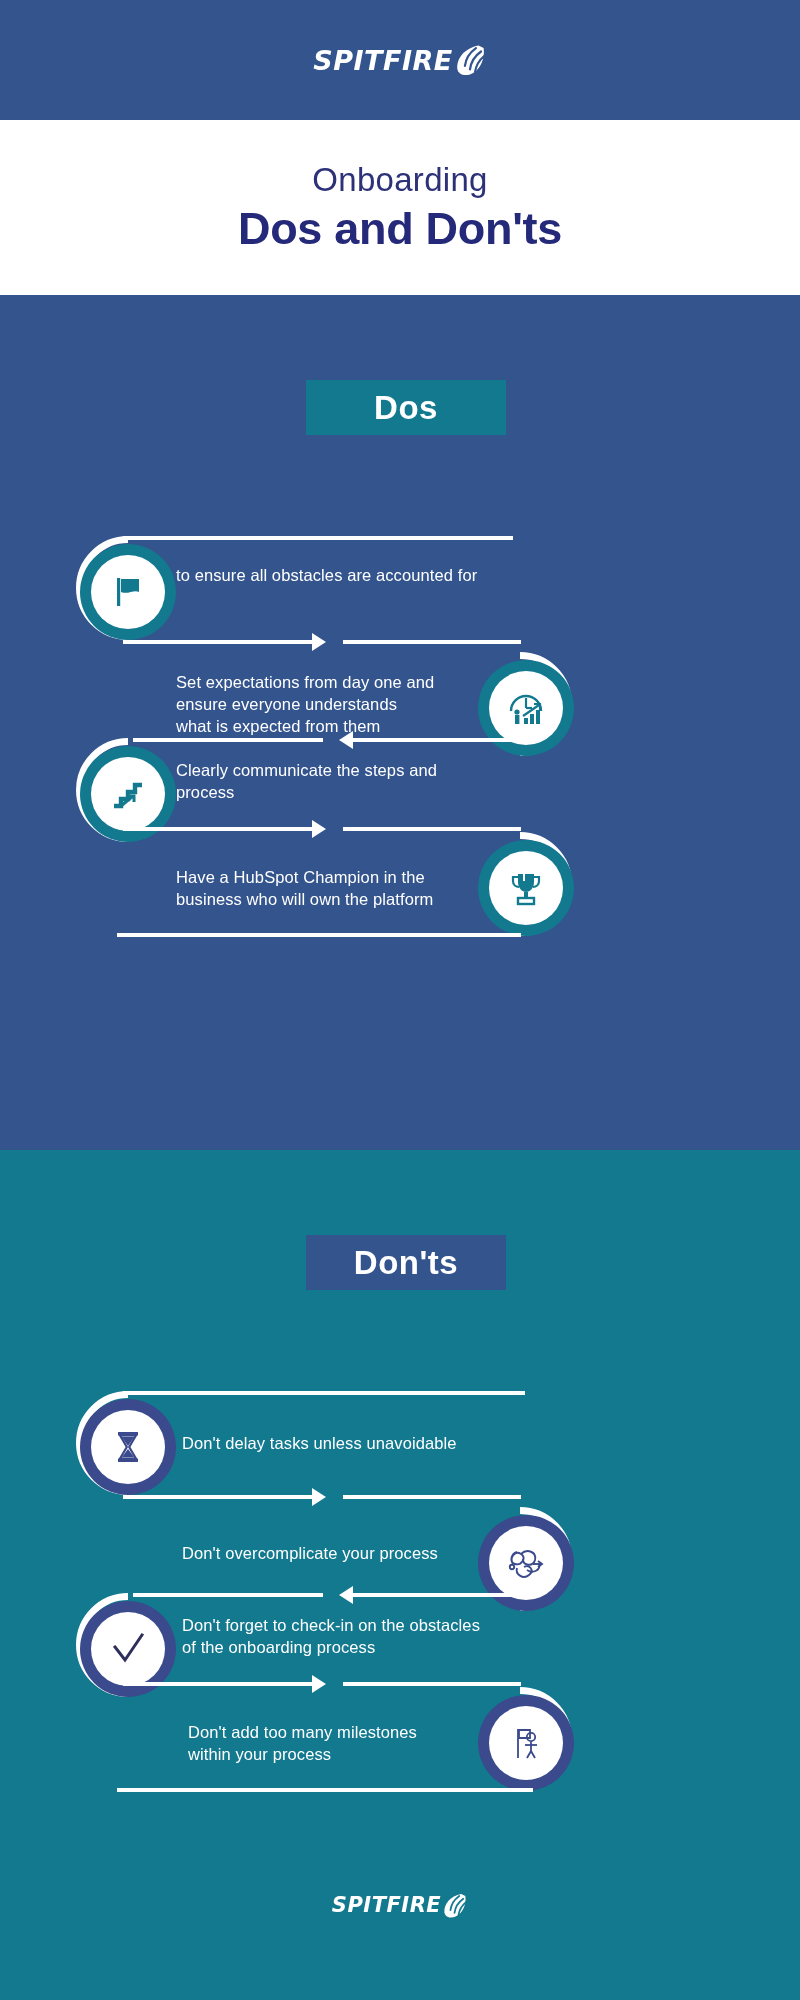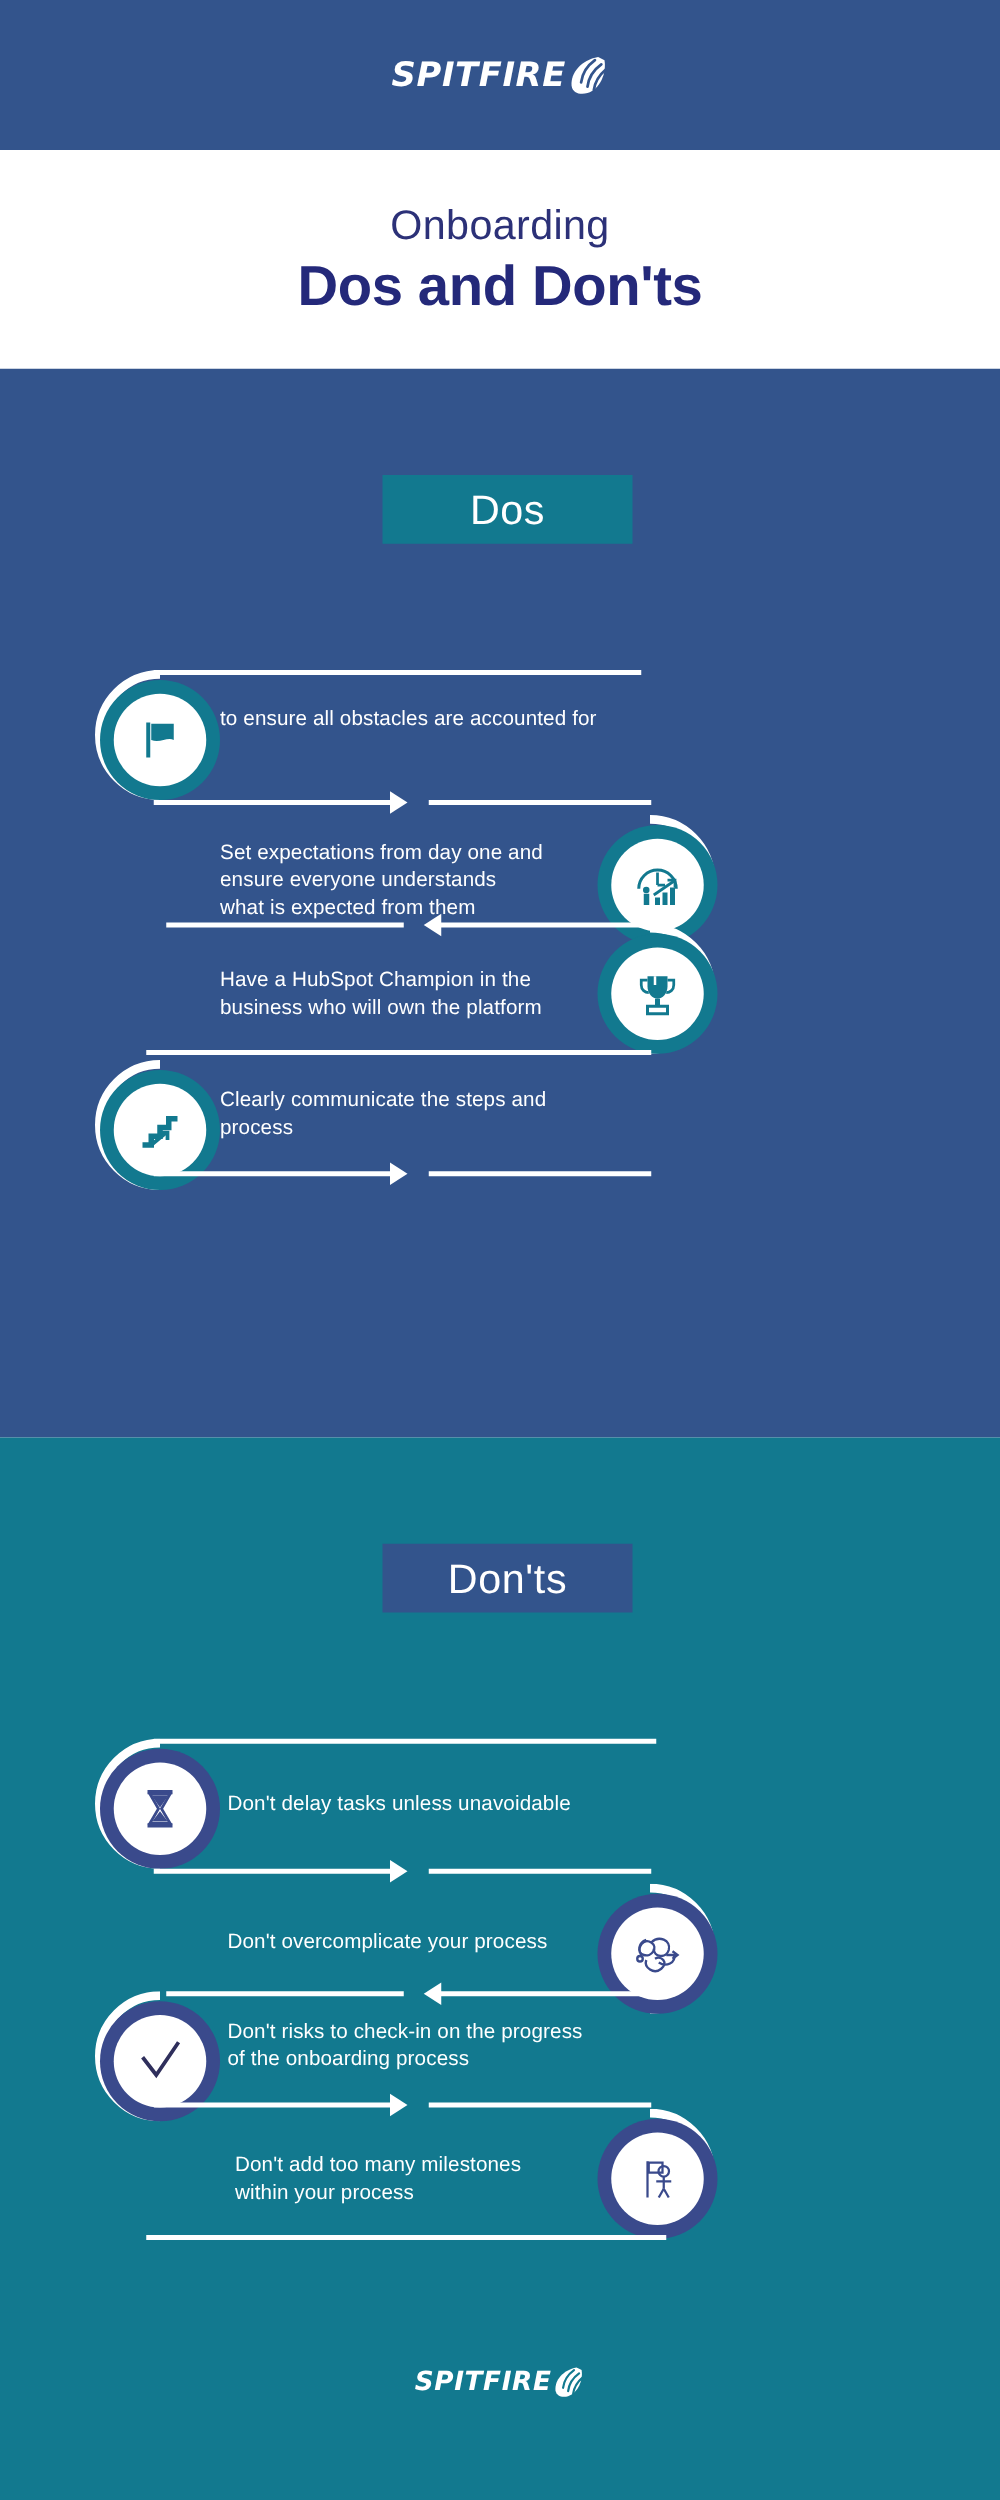--- a/index.html
+++ b/index.html
@@ -55,21 +55,21 @@
     background:#33548c;
   }
   .sec-donts{
     position:absolute;top:1150px;left:0;width:800px;height:850px;
     background:#12798f;
   }
 
   .badge{
     position:absolute;left:306px;width:200px;height:55px;
     display:flex;align-items:center;justify-content:center;
-    font-size:33px;color:#ffffff;font-weight:400;letter-spacing:0.5px;
+    font-size:33px;color:#ffffff;font-weight:700;letter-spacing:0.5px;
   }
   .badge-dos{top:85px;background:#12798f;}
   .badge-donts{top:85px;background:#33548c;}
 
   
   .flow{position:absolute;left:0;width:800px;}
   .flow-dos{top:245px;}
   .flow-donts{top:245px;}
 
   .row{position:relative;width:800px;height:115px;}
@@ -186,58 +186,58 @@
         </div>
         <div class="txt" style="left:176px;top:12px;width:330px;">
           <div>Set expectations from day one and</div>
           <div>ensure everyone understands</div>
           <div>what is expected from them</div>
         </div>
         <div class="line" style="left:133px;top:78px;width:190px;"></div>
         <div class="arrow arrow-l" style="left:352px;top:78px;width:168px;"></div>
       </div>
 
+      <div class="row" style="height:93px;">
+        <div class="cap cap-l" style="left:76px;top:-14px;"></div>
+        <div class="disc disc-dos" style="left:80px;top:-6px;">
+          <div class="disc-inner">
+            <svg width="44" height="44" viewBox="0 0 44 44">
+              <path d="M8 34 H15 V27 H22 V20 H29 V13 H36" stroke="#12798f" stroke-width="4.4" fill="none" stroke-linejoin="miter"></path>
+              <path d="M15 34 L27 24" stroke="#12798f" stroke-width="3" fill="none"></path>
+              <path d="M22 24 L28 24 L28 30" stroke="#12798f" stroke-width="3" fill="none"></path>
+            </svg>
+          </div>
+        </div>
+        <div class="txt" style="left:176px;top:8px;width:330px;">
+          <div>Clearly communicate the steps and</div>
+          <div>process</div>
+        </div>
+        <div class="arrow arrow-r" style="left:123px;top:75px;width:190px;"></div>
+        <div class="line" style="left:343px;top:75px;width:178px;"></div>
+      </div>
+
       <div class="row" style="height:110px;">
         <div class="cap cap-r" style="left:468px;top:-13px;"></div>
         <div class="disc disc-dos" style="left:478px;top:-5px;">
           <div class="disc-inner">
             <svg width="44" height="44" viewBox="0 0 44 44">
               <path d="M14 8 H30 V16 C30 22 26 26 22 26 C18 26 14 22 14 16 Z" fill="#12798f"></path>
               <path d="M14 11 H9 V15 C9 19 12 21 15 21" stroke="#12798f" stroke-width="2.2" fill="none"></path>
               <path d="M30 11 H35 V15 C35 19 32 21 29 21" stroke="#12798f" stroke-width="2.2" fill="none"></path>
               <rect x="20" y="26" width="4" height="6" fill="#12798f"></rect>
               <rect x="14" y="32" width="16" height="6" fill="none" stroke="#12798f" stroke-width="2.4"></rect>
               <rect x="19" y="8" width="2" height="7" fill="#ffffff"></rect>
             </svg>
           </div>
         </div>
         <div class="txt" style="left:176px;top:22px;width:330px;">
           <div>Have a HubSpot Champion in the</div>
           <div>business who will own the platform</div>
         </div>
         <div class="line" style="left:117px;top:88px;width:404px;"></div>
-      </div>
-
-      <div class="row" style="height:93px;">
-        <div class="cap cap-l" style="left:76px;top:-14px;"></div>
-        <div class="disc disc-dos" style="left:80px;top:-6px;">
-          <div class="disc-inner">
-            <svg width="44" height="44" viewBox="0 0 44 44">
-              <path d="M8 34 H15 V27 H22 V20 H29 V13 H36" stroke="#12798f" stroke-width="4.4" fill="none" stroke-linejoin="miter"></path>
-              <path d="M15 34 L27 24" stroke="#12798f" stroke-width="3" fill="none"></path>
-              <path d="M22 24 L28 24 L28 30" stroke="#12798f" stroke-width="3" fill="none"></path>
-            </svg>
-          </div>
-        </div>
-        <div class="txt" style="left:176px;top:8px;width:330px;">
-          <div>Clearly communicate the steps and</div>
-          <div>process</div>
-        </div>
-        <div class="arrow arrow-r" style="left:123px;top:75px;width:190px;"></div>
-        <div class="line" style="left:343px;top:75px;width:178px;"></div>
       </div>
 
     </div>
   </div>
 
   <div class="sec-donts">
     <div class="badge badge-donts">Don'ts</div>
 
     <div class="flow flow-donts">
 
@@ -289,21 +289,21 @@
       <div class="row" style="height:93px;">
         <div class="cap cap-l" style="left:76px;top:-14px;"></div>
         <div class="disc disc-donts" style="left:80px;top:-6px;">
           <div class="disc-inner">
             <svg width="48" height="48" viewBox="0 0 48 48">
               <path d="M11 22 L21 35 L38 10" stroke="#2f2f5c" stroke-width="3" fill="none" stroke-linecap="square"></path>
             </svg>
           </div>
         </div>
         <div class="txt" style="left:182px;top:8px;width:350px;">
-          <div>Don't risks to check-in on the progress</div>
+          <div>Don't forget to check-in on the obstacles</div>
           <div>of the onboarding process</div>
         </div>
         <div class="arrow arrow-r" style="left:123px;top:75px;width:190px;"></div>
         <div class="line" style="left:343px;top:75px;width:178px;"></div>
       </div>
 
       <div class="row" style="height:110px;padding-left:46px;">
         <div class="cap cap-r" style="left:468px;top:-13px;"></div>
         <div class="disc disc-donts" style="left:478px;top:-5px;">
           <div class="disc-inner">

